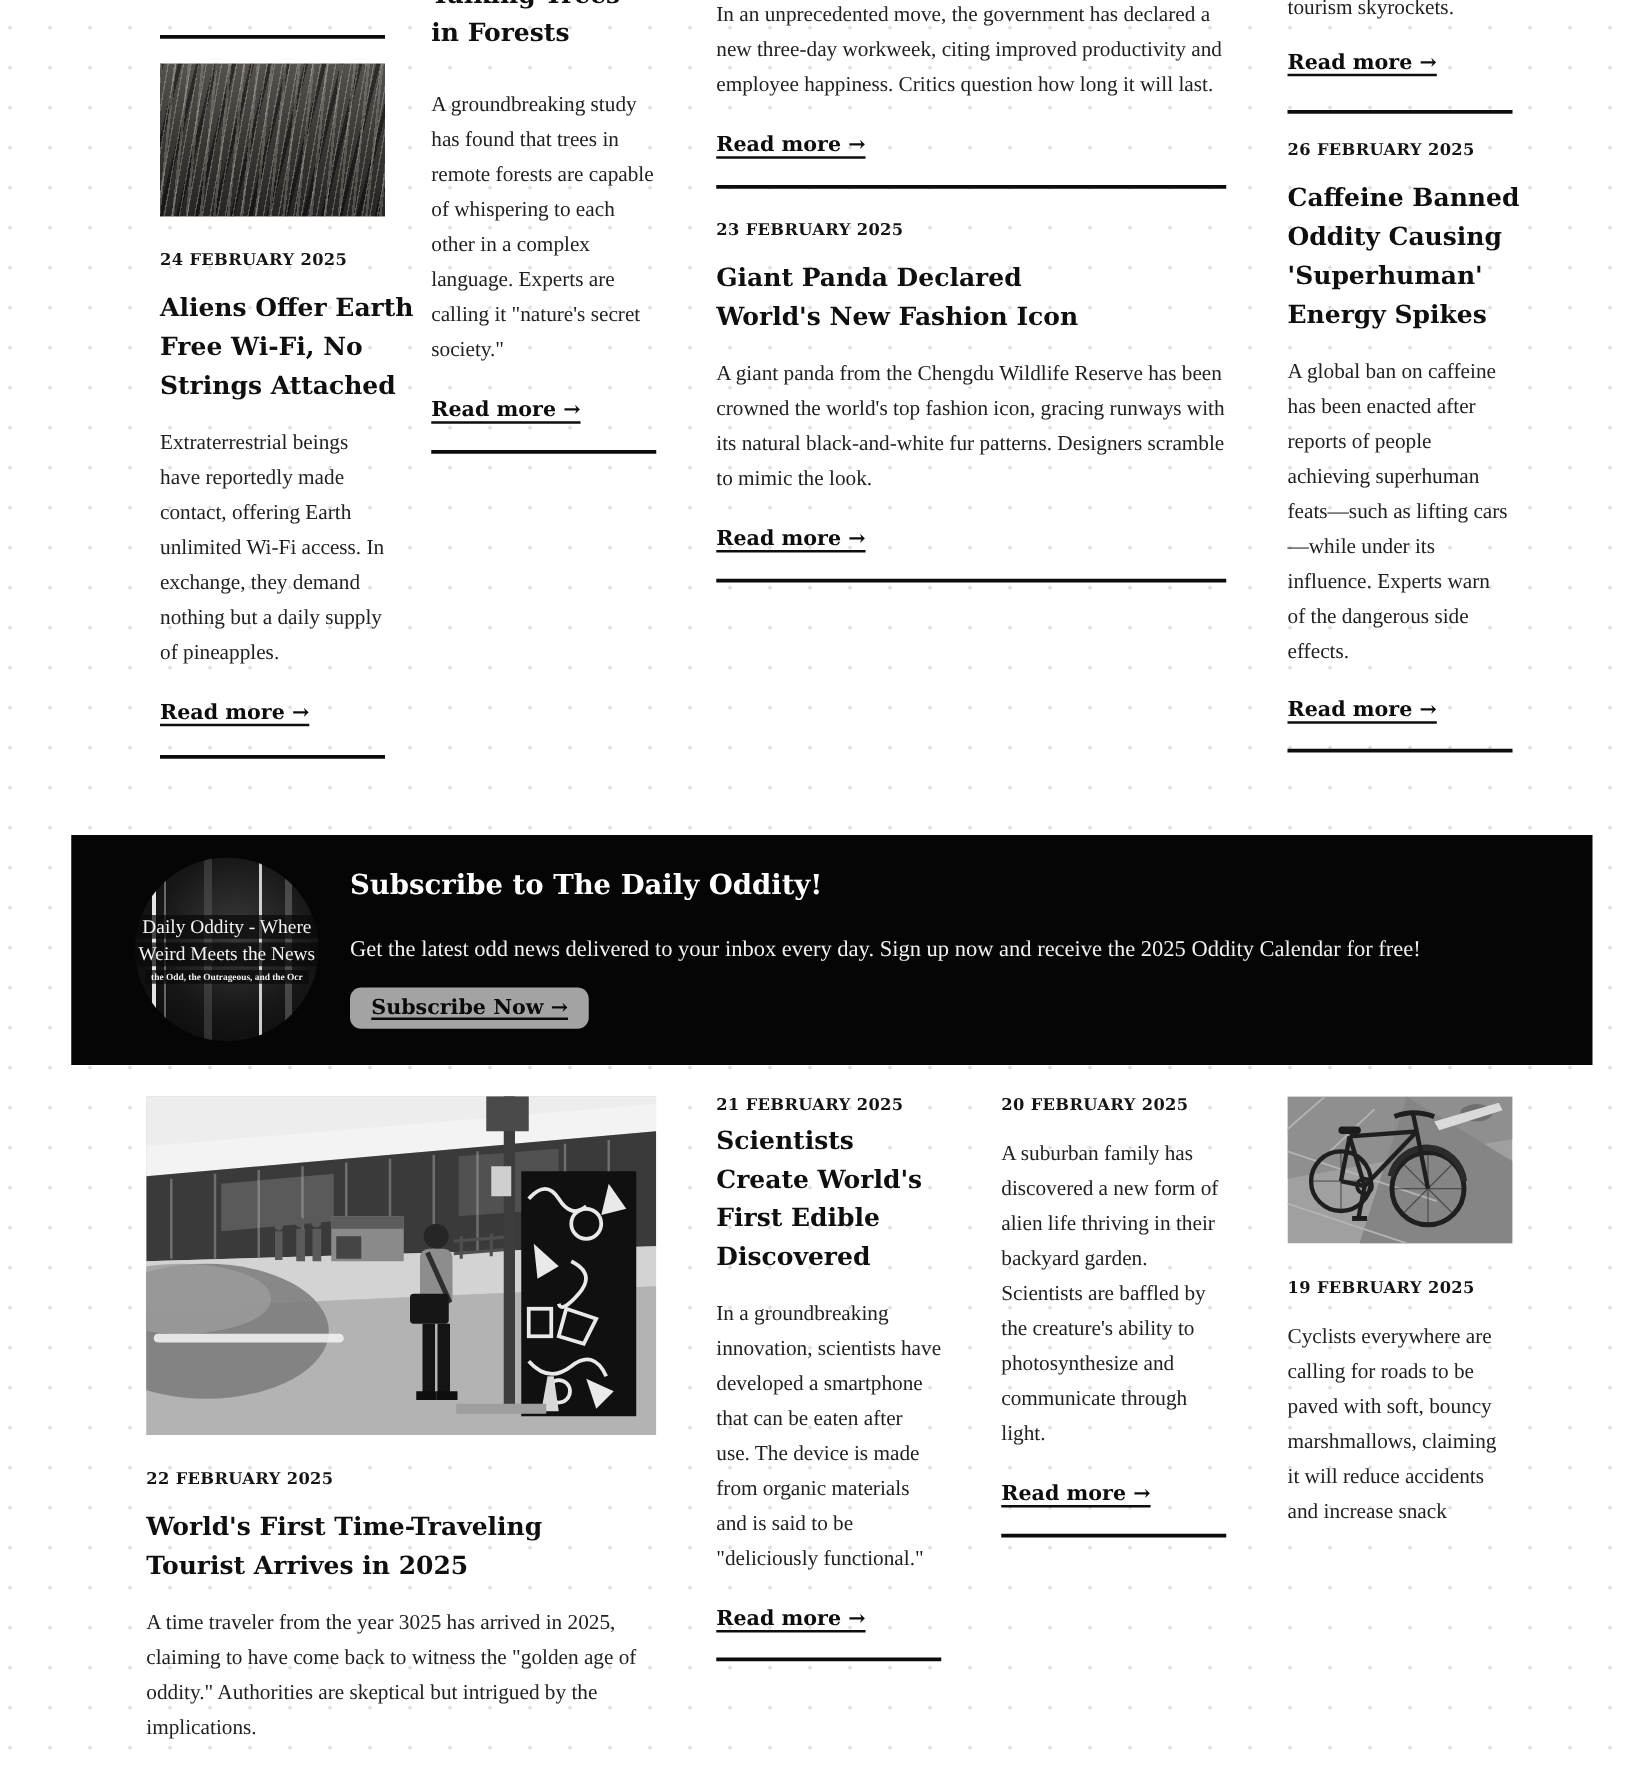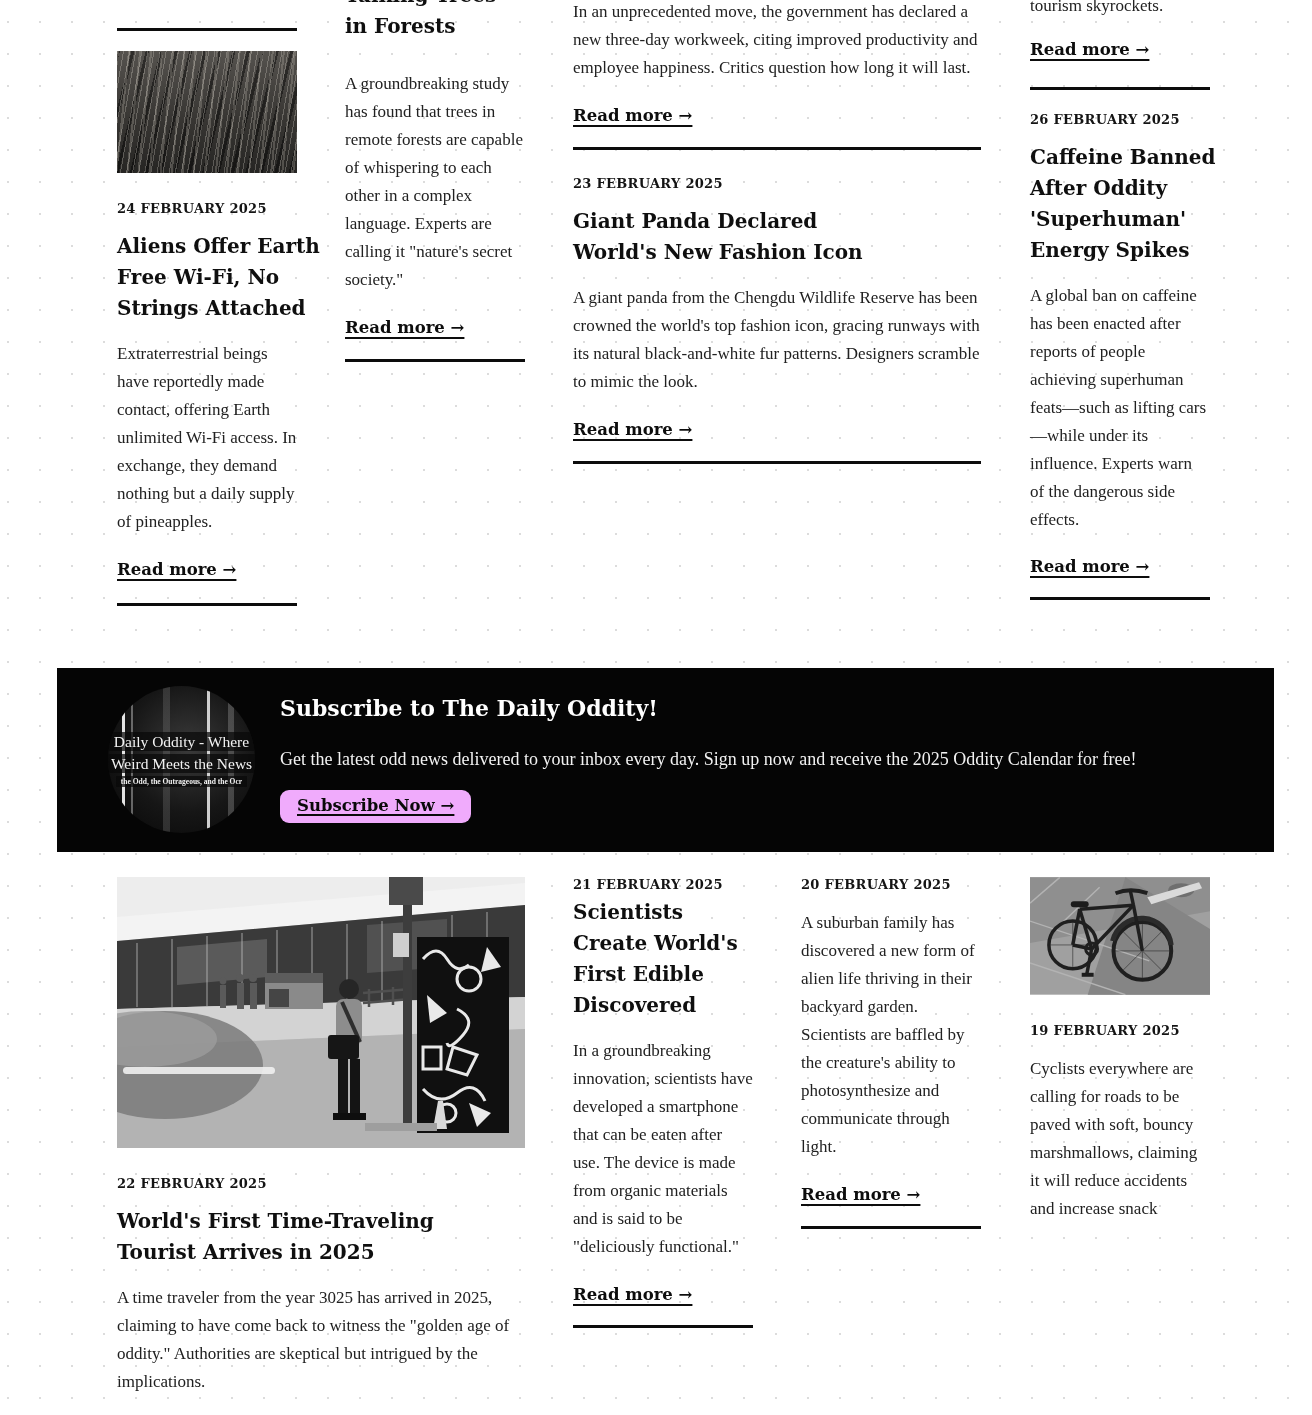--- a/index.html
+++ b/index.html
@@ -62,36 +62,36 @@
   .logo-main{font-size:15.5px; line-height:17px;}
   .logo-tag{font-size:7.5px; font-weight:700; line-height:9px;}
   .banner-text{position:absolute; left:223px; top:28px;}
   .banner-heading{
     font-family:"DejaVu Serif","Liberation Serif",serif;
     color:#ffffff; font-size:22px; font-weight:700; line-height:24px; margin:0;
   }
   .banner-body{color:#f2f2f2; font-size:18px; line-height:24px; margin:27px 0 0;}
   .subscribe-btn{
     display:inline-block; margin-top:19px;
-    background:#f0abfc; color:#0a0a0a;
+    background:#a3a3a3; color:#0a0a0a;
     font-family:"DejaVu Serif","Liberation Serif",serif;
     font-size:16.5px; font-weight:700;
     padding:6px 17px 8px; border-radius:9px;
     text-decoration:underline; text-decoration-thickness:2px; text-underline-offset:3px;
     cursor:pointer;
   }
 </style>
 </head>
 <body>
 
 <div class="page">
 
   <div class="section top-section">
 
-    <article class="col" style="left:117px;">
+    <article class="col" style="left:128px;">
       <div class="rule" style="margin-top:28px;"></div>
       <div class="thumb fur-thumb"></div>
       <div class="date" style="margin-top:28px;">24 FEBRUARY 2025</div>
       <h2 class="title" style="margin-top:14px;">
         <span class="tl">Aliens Offer Earth</span>
         <span class="tl">Free Wi-Fi, No</span>
         <span class="tl">Strings Attached</span>
       </h2>
       <p class="excerpt" style="margin-top:16px;">Extraterrestrial beings have reportedly made contact, offering Earth unlimited Wi-Fi access. In exchange, they demand nothing but a daily supply of pineapples.</p>
       <a class="read-more" style="margin-top:24px;">Read more →</a>
@@ -129,21 +129,21 @@
     <div class="col" style="left:1030px;">
       <article>
         <p class="excerpt" style="margin-top:-8px;">tourism skyrockets.</p>
         <a class="read-more" style="margin-top:20px;">Read more →</a>
         <div class="rule" style="margin-top:28px;"></div>
       </article>
       <article>
         <div class="date" style="margin-top:22px;">26 FEBRUARY 2025</div>
         <h2 class="title" style="margin-top:14px;">
           <span class="tl">Caffeine Banned</span>
-          <span class="tl">After Oddity</span>
+          <span class="tl">Oddity Causing</span>
           <span class="tl">'Superhuman'</span>
           <span class="tl">Energy Spikes</span>
         </h2>
         <p class="excerpt" style="margin-top:16px;">A global ban on caffeine has been enacted after reports of people achieving superhuman feats—such as lifting cars—while under its influence. Experts warn of the dangerous side effects.</p>
         <a class="read-more" style="margin-top:23px;">Read more →</a>
         <div class="rule" style="margin-top:21px;"></div>
       </article>
     </div>
   </div>
 

